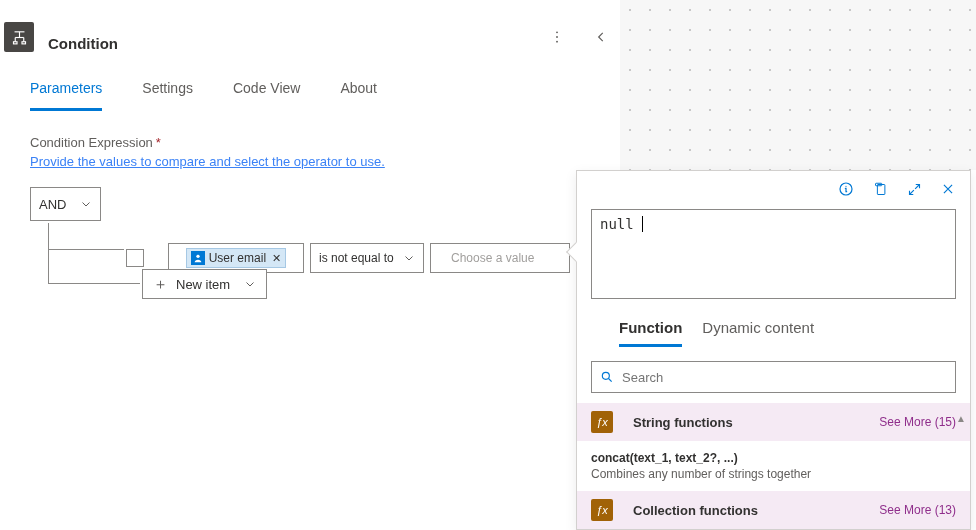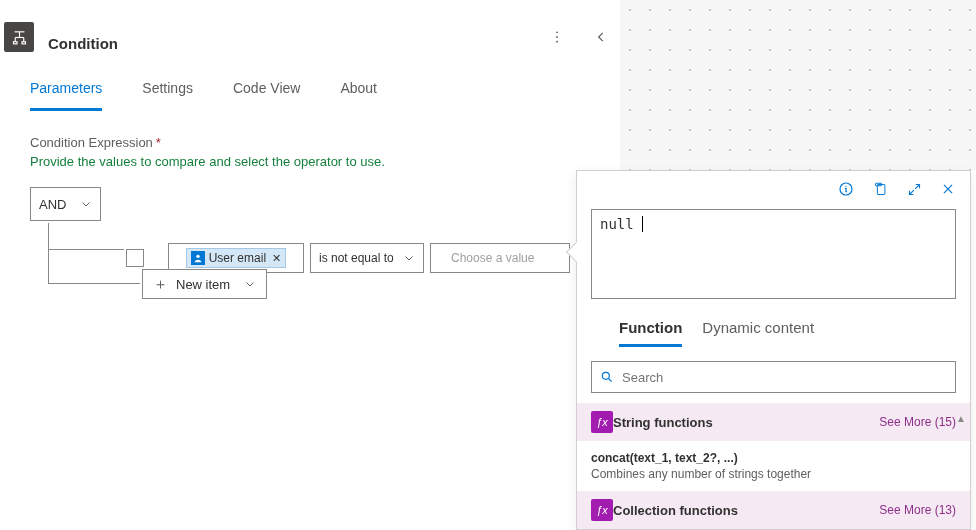--- a/index.html
+++ b/index.html
@@ -66,21 +66,21 @@
   .tab.active {
     color: #0078d4;
     border-bottom-color: #0078d4;
     font-weight: 400;
   }
   .body {
     padding: 24px 30px;
   }
   .label-row { font-size: 13px; color: #605e5c; margin-bottom:4px;}
   .required { color: #a4262c; margin-left:3px;}
-  .hint { font-size: 13px; color: #15803d; margin-bottom: 18px;}
+  .hint { font-size: 13px; color: #3b82f6; margin-bottom: 18px; text-decoration: underline;}
   .and-dd {
     display:inline-flex; align-items:center;
     border: 1px solid #8a8886;
     padding: 16px 8px;
     font-size:13px;
     gap: 14px;
     cursor:pointer;
     height:24px;
   }
   .chev { width:12px;height:12px; display:inline-block;}
@@ -226,23 +226,23 @@
     font-size:13px;color:#323130;
   }
   .func-head {
     background:#f5eaf4;
     display:flex;align-items:center;justify-content:space-between;
     padding:8px 14px;
     font-size:13px;
     margin:0;
   }
   .fx-badge {
-    width:22px;height:22px;background:#a21caf;color:#fff;
+    width:22px;height:22px;background:#a16207;color:#fff;
     display:flex;align-items:center;justify-content:center;
-    font-size:11px;font-style:italic;margin-right:0;
+    font-size:11px;font-style:italic;margin-right:20px;
     border-radius:2px;
   }
   .func-title { font-weight:600; flex:1;}
   .see-more { color:#8f2e8b; font-size:12px; cursor:pointer;}
   .func-item { padding:10px 14px 4px 14px; font-size:12px;}
   .func-name { font-weight:600;}
   .func-desc { color:#605e5c; margin-top:2px;}
   .scroll-arrow {
     position:absolute;
     right:4px; top:242px;

